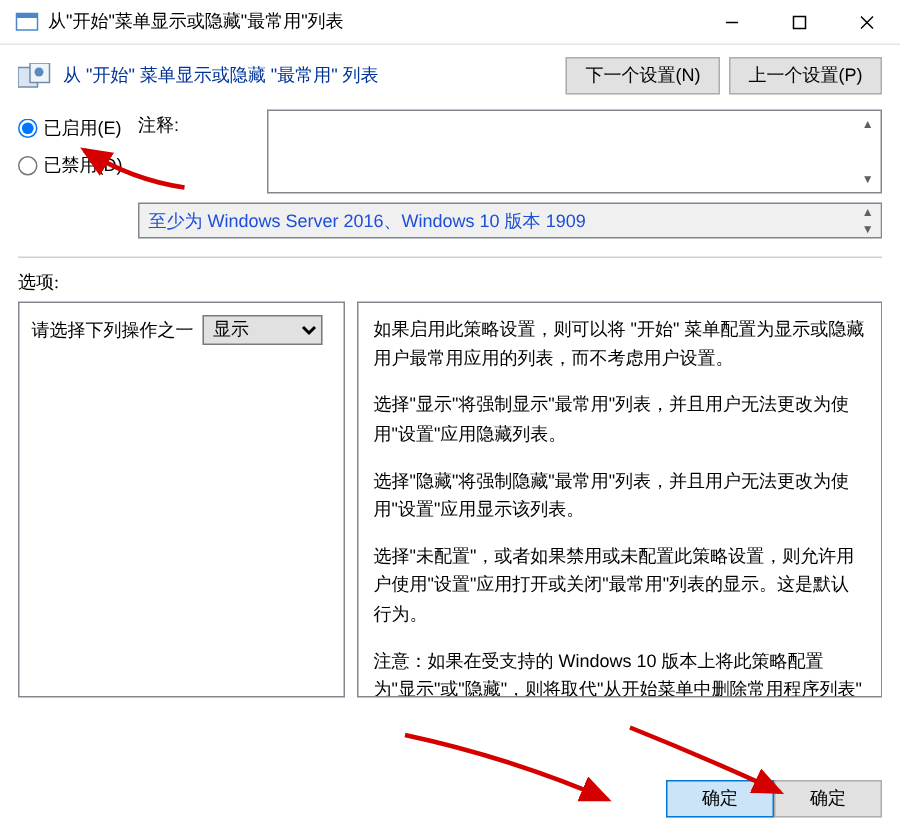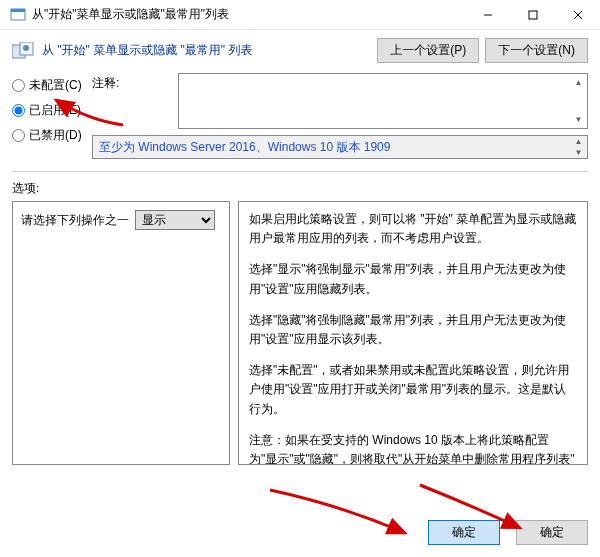--- a/index.html
+++ b/index.html
@@ -150,31 +150,31 @@
     padding: 8px 10px;
     overflow: auto;
     line-height: 1.6;
   }
   .help-panel p { margin: 0 0 12px 0; }
   .opt-label { margin-bottom: 6px; }
   .select {
     border: 1px solid #7a7a7a;
     background: #e1e1e1;
     width: 80px;
-    font-family: Liberation Sans, sans-serif;
+    font-family: Liberation Mono, monospace;
     font-size: 12px;
     padding: 1px 2px;
   }
 
   .footer {
     position: absolute;
     bottom: 12px;
     right: 12px;
     display: flex;
-    gap: 16px;
+    gap: 0;
   }
 
   
   .arrow {
     position: absolute;
     pointer-events: none;
   }
 </style>
 </head>
 <body>
@@ -210,31 +210,27 @@
 <div class="header">
   <span class="policy-icon">
     <svg viewBox="0 0 22 18">
       <rect x="0" y="3" width="13" height="13" fill="#d9e6f2" stroke="#6f8ca8"></rect>
       <rect x="8" y="0" width="13" height="13" fill="#eef4fa" stroke="#6f8ca8"></rect>
       <circle cx="14" cy="6" r="3" fill="#5a8bbf"></circle>
     </svg>
   </span>
   <span class="header-title">从  "开始" 菜单显示或隐藏 "最常用" 列表</span>
   <div class="nav-btns">
+    <button class="btn">下一个设置(N)</button>
     <button class="btn">上一个设置(P)</button>
-    <button class="btn">下一个设置(N)</button>
   </div>
 </div>
 
 <div class="radios-area">
   <div class="radios">
-    <label class="radio-row">
-      <input type="radio" name="state" style="">
-      <span>未配置(C)</span>
-    </label>
     <label class="radio-row">
       <input type="radio" name="state" checked="" style="">
       <span>已启用(E)</span>
     </label>
     <label class="radio-row">
       <input type="radio" name="state" style="">
       <span>已禁用(D)</span>
     </label>
   </div>
   <div class="right-col">

